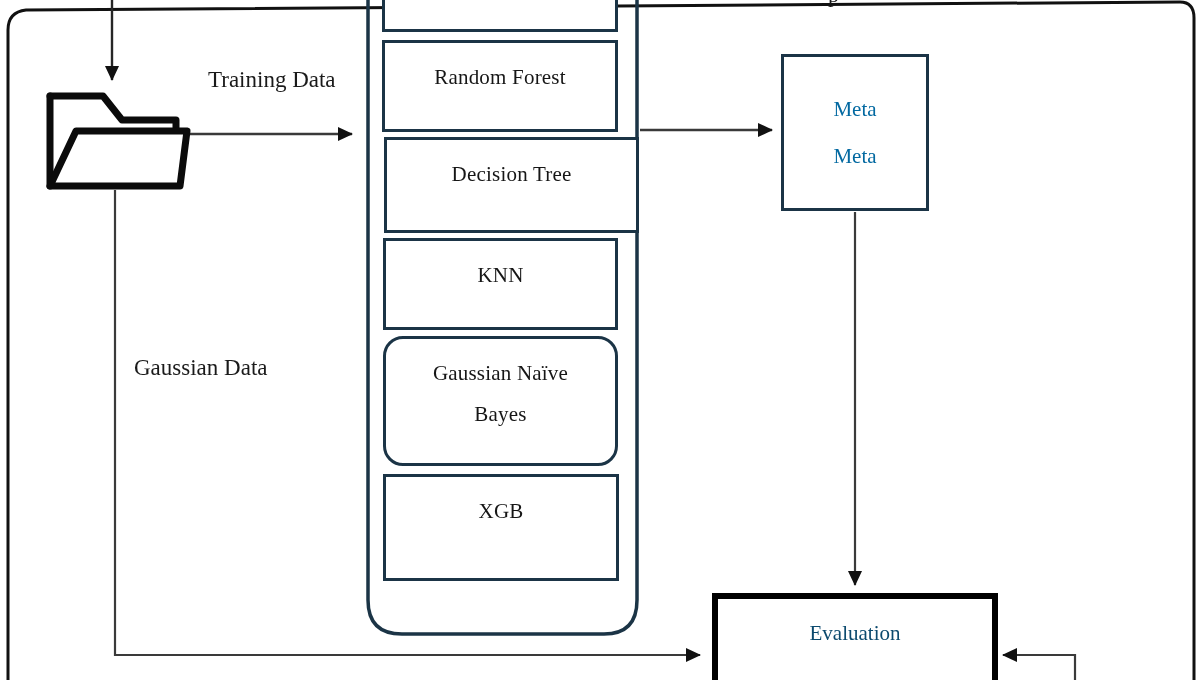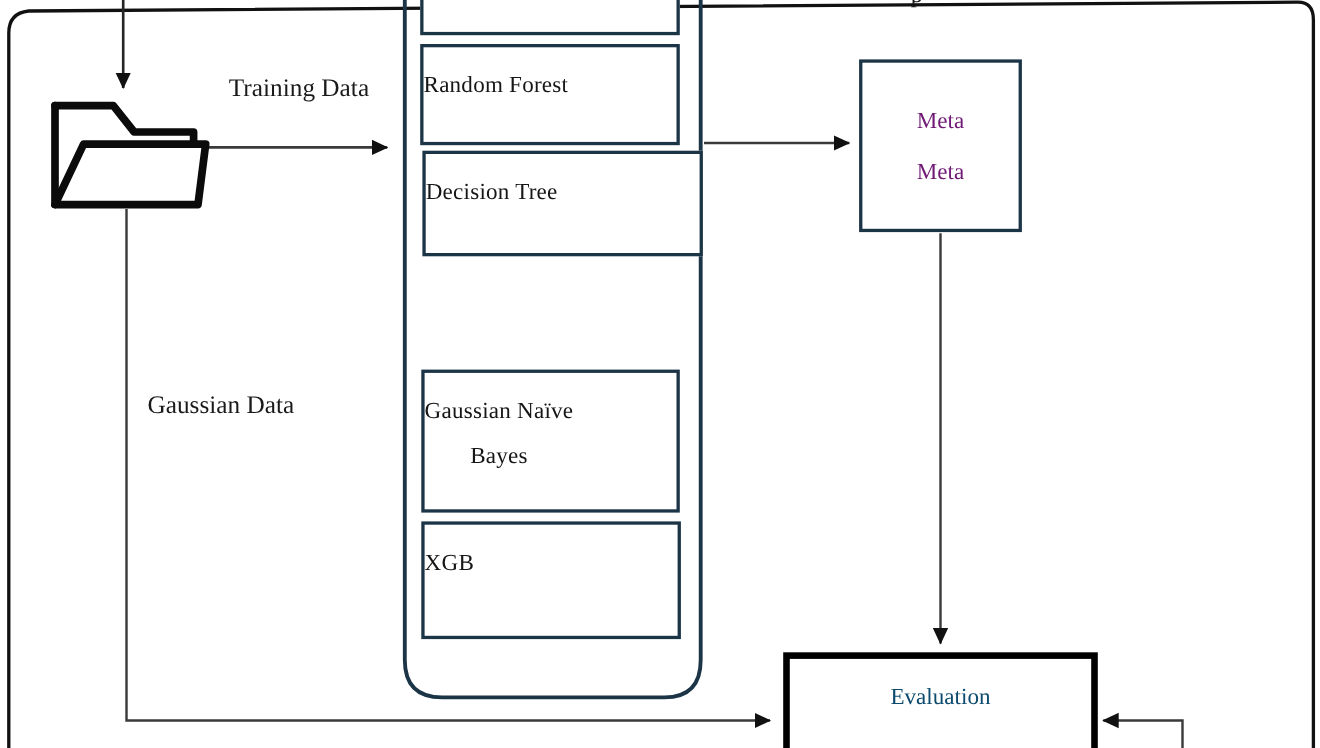--- a/index.html
+++ b/index.html
@@ -23,20 +23,21 @@
     height: 680px;
     overflow: visible;
   }
   .model-box {
     position: absolute;
     box-sizing: border-box;
     border: 3px solid #1b3446;
     background: #ffffff;
     display: flex;
     align-items: flex-start;
+    justify-content: center;
     padding-top: 14px;
   }
   .model-label {
     font-size: 21px;
     color: #161616;
     text-align: center;
     line-height: 1.95;
     letter-spacing: 0.2px;
   }
   .meta-box {
@@ -44,21 +45,21 @@
     box-sizing: border-box;
     border: 3px solid #1b3446;
     background: #ffffff;
     display: flex;
     flex-direction: column;
     align-items: center;
     justify-content: center;
   }
   .meta-line {
     font-size: 21px;
-    color: #701a75;
+    color: #0369a1;
     line-height: 2.2;
   }
   .eval-box {
     position: absolute;
     box-sizing: border-box;
     border: 6px solid #000000;
     background: #ffffff;
     display: flex;
     align-items: flex-start;
     justify-content: center;
@@ -130,22 +131,25 @@
   </div>
 
   <div class="model-box" style="left:382px; top:40px; width:236px; height:92px;">
     <span class="model-label">Random Forest</span>
   </div>
 
   <div class="model-box" style="left:384px; top:137px; width:255px; height:96px;">
     <span class="model-label">Decision Tree</span>
   </div>
 
+  <div class="model-box" style="left:383px; top:238px; width:235px; height:92px;">
+    <span class="model-label">KNN</span>
+  </div>
 
-  <div class="model-box" style="left:383px; top:336px; width:235px; height:130px;">
+  <div class="model-box" style="left:383px; top:336px; width:235px; height:130px;border-radius:20px;">
     <span class="model-label" style="white-space:pre-line;">Gaussian Naïve
 Bayes</span>
   </div>
 
   <div class="model-box" style="left:383px; top:474px; width:236px; height:107px;">
     <span class="model-label">XGB</span>
   </div>
 
   <div class="meta-box" style="left:781px; top:54px; width:148px; height:157px;">
     <span class="meta-line">Meta</span>

